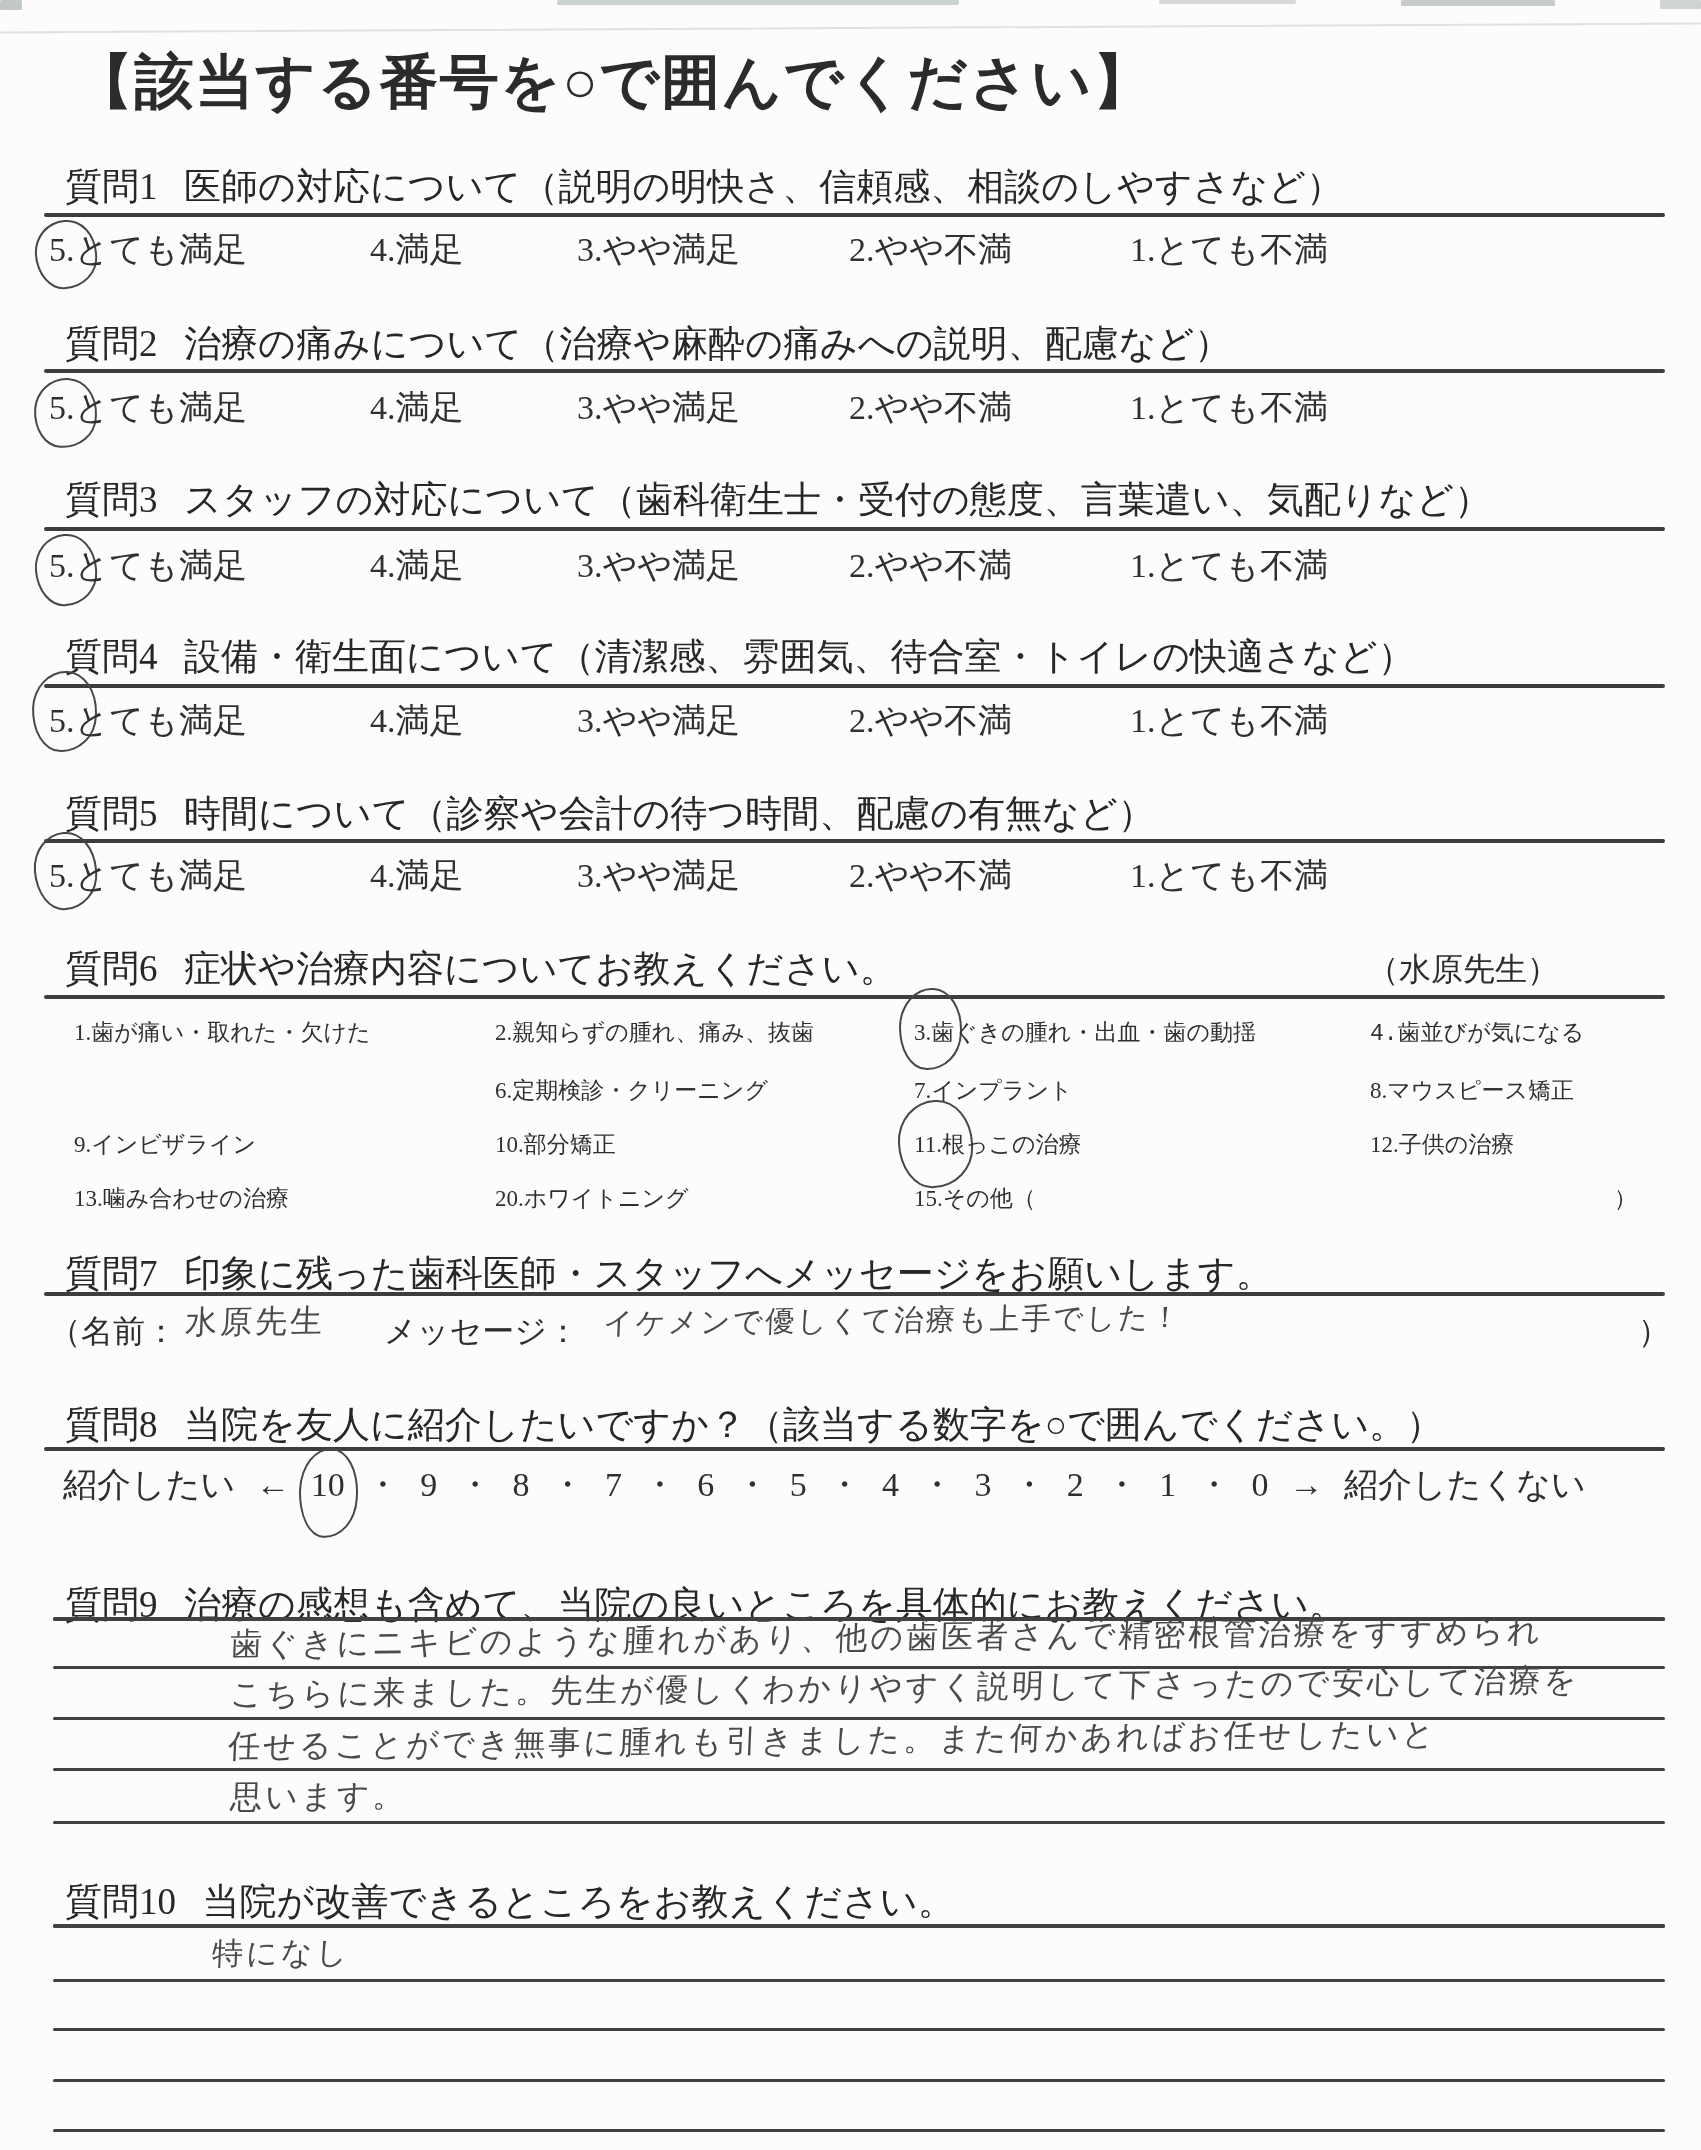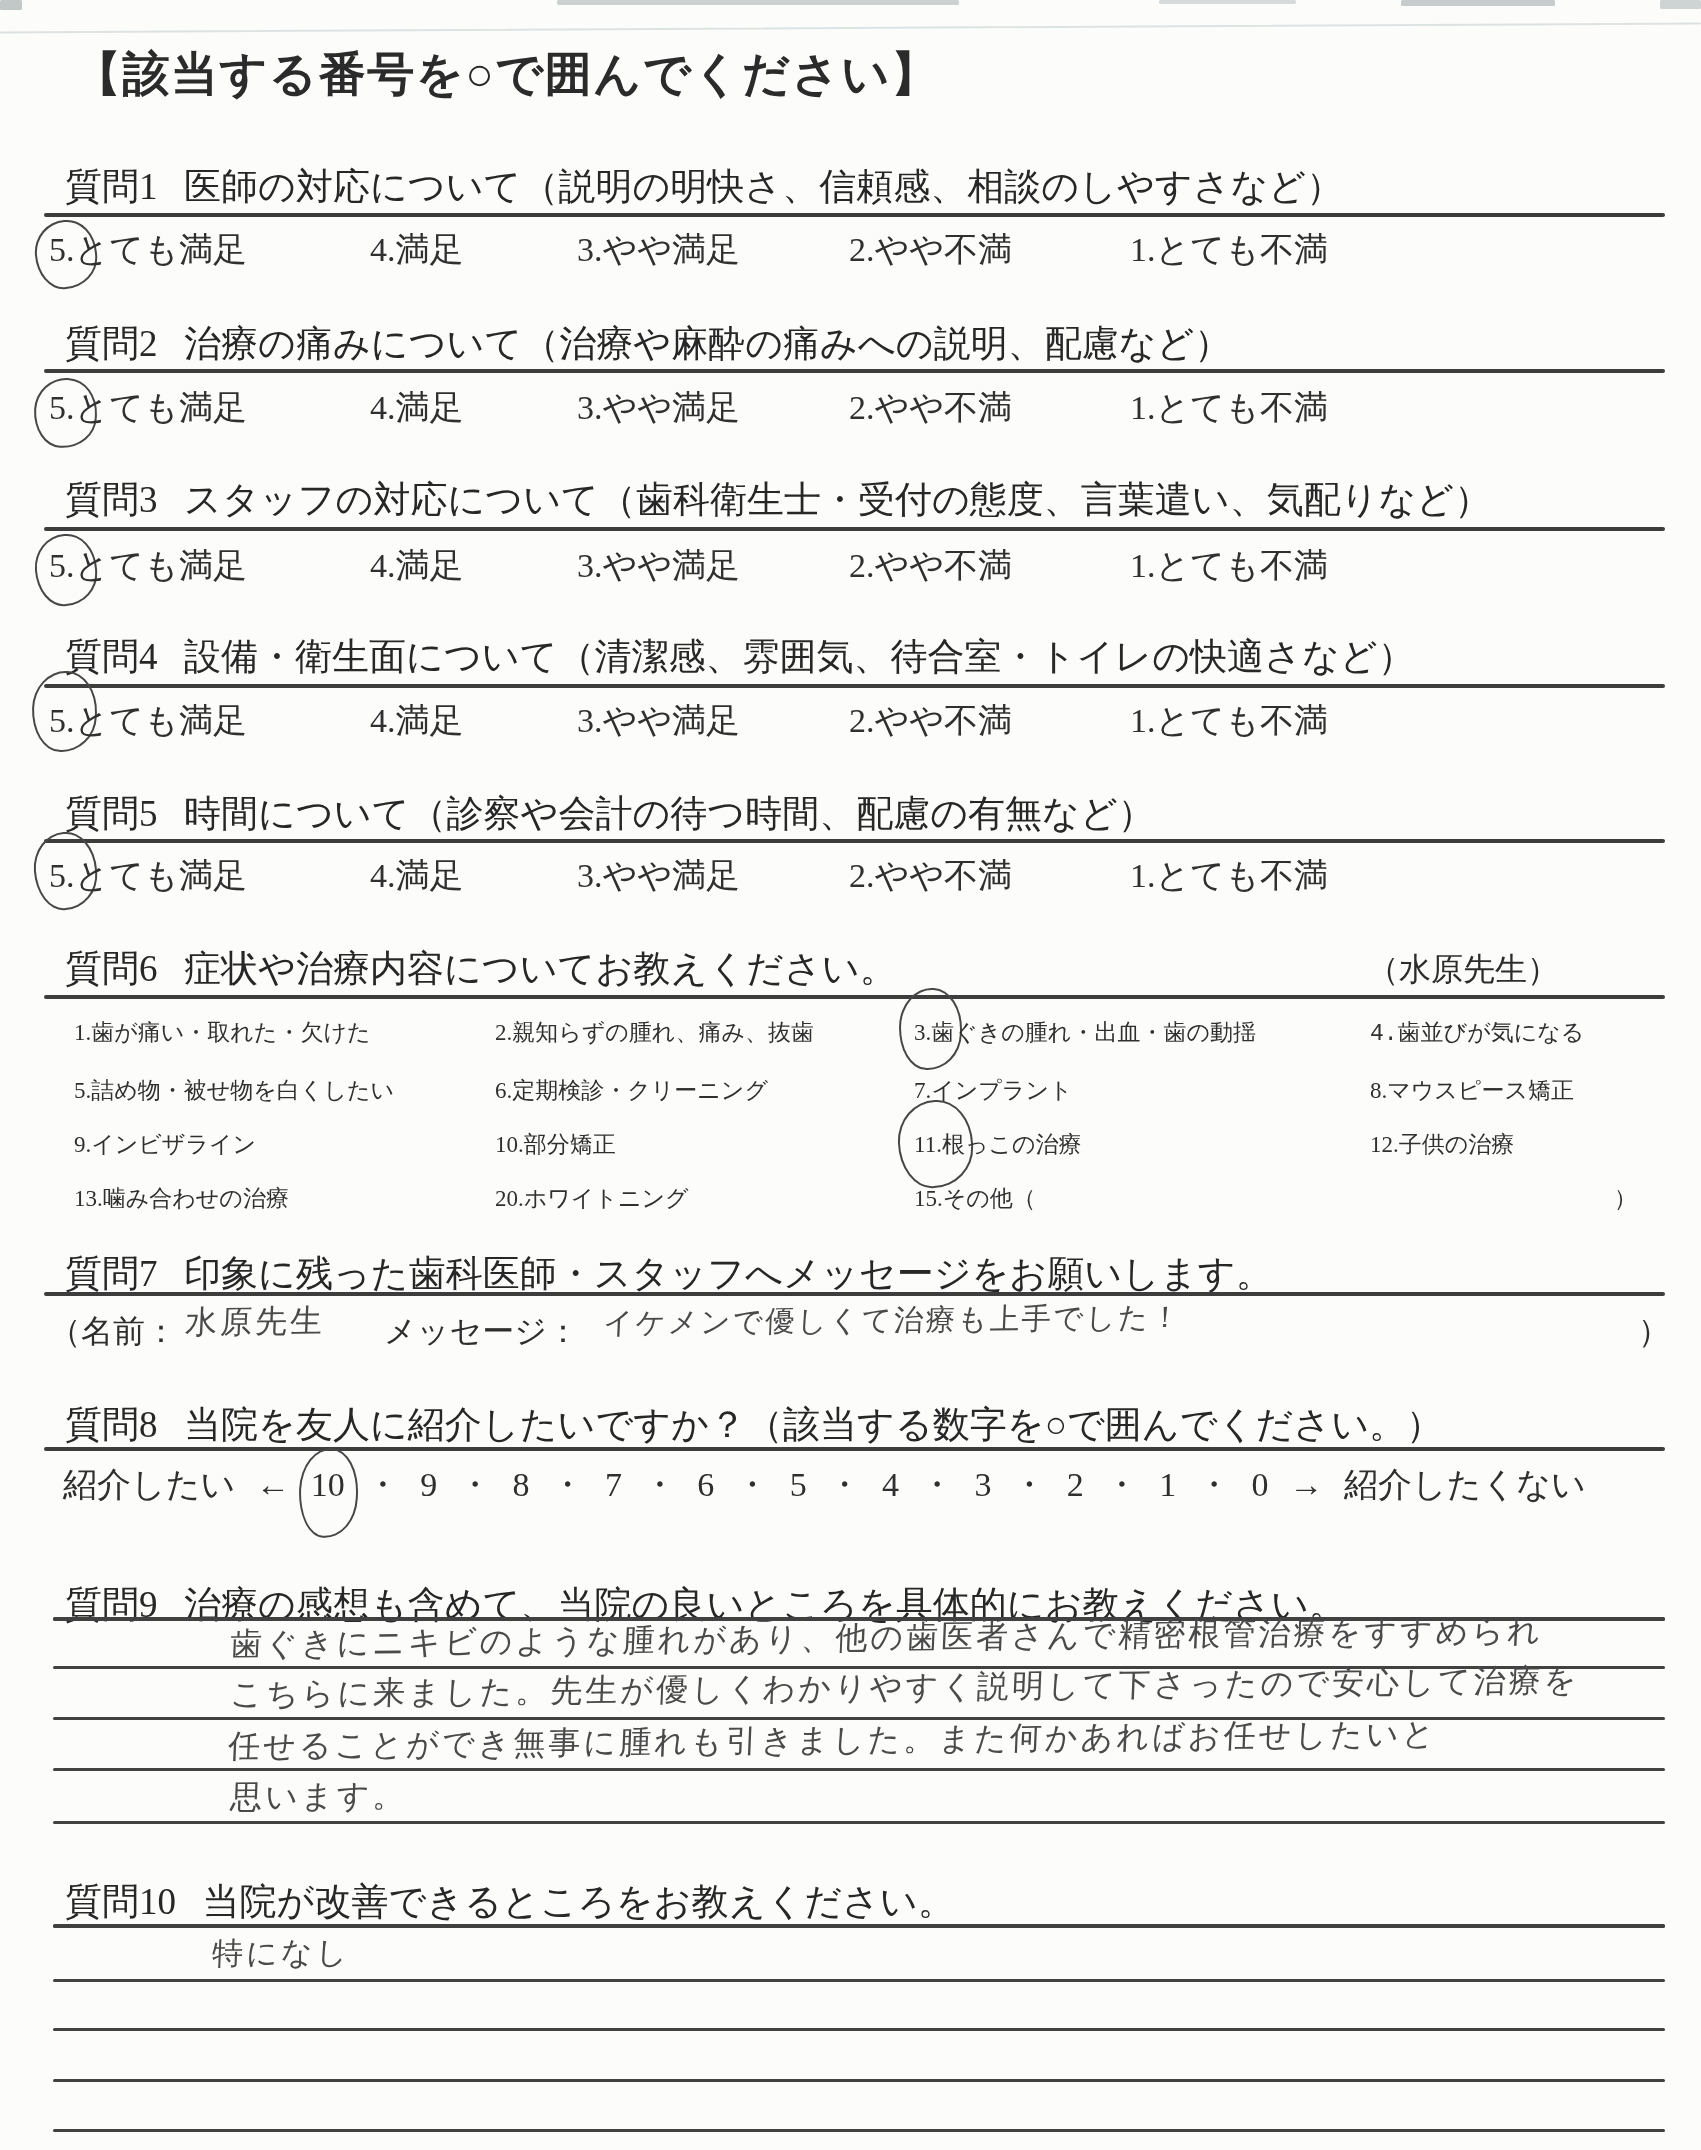--- a/index.html
+++ b/index.html
@@ -5,21 +5,21 @@
   html,body{margin:0;padding:0;background:#e8e8e8;}
   .page{
     position:relative;
     width:1701px;height:2151px;
     background:#fcfcfb;
     font-family:"Liberation Serif","DejaVu Serif",serif;
     color:#2e2e2e;
     overflow:hidden;
   }
   .abs{position:absolute;white-space:nowrap;}
-  .page-title{font-size:47px;font-weight:600;letter-spacing:1.5px;color:#2b2b2b;}
+  .page-title{font-size:59px;font-weight:600;letter-spacing:1.5px;color:#2b2b2b;}
   .qheader{font-size:37px;font-weight:500;color:#272727;}
   .qlabel{margin-right:26.6px;}
   .hrule{position:absolute;left:44px;width:1621px;height:4.4px;background:#3d3d3d;border-radius:2.2px;}
   .ansline{position:absolute;left:53px;width:1612px;height:3px;background:#414141;border-radius:1.5px;}
   .optrow{position:absolute;left:0;width:100%;height:47px;}
   .opt{position:absolute;font-size:34px;color:#303030;}
   .q6item{position:absolute;font-size:23px;color:#303030;}
   .q6note{font-size:32px;color:#2c2c2c;}
   .hand{
     color:#4a4a4a;
@@ -129,21 +129,20 @@
   <div class="hrule" style="top:995px;"></div>
 
   <span class="circle" style="left:899px;top:988px;width:59px;height:78px;transform:rotate(2deg);"></span>
   <span class="circle" style="left:898px;top:1100px;width:71px;height:84px;transform:rotate(-2deg);"></span>
 
   <span class="q6item abs" style="left:74px;top:1017px;">1.歯が痛い・取れた・欠けた</span>
   <span class="q6item abs" style="left:495px;top:1017px;">2.親知らずの腫れ、痛み、抜歯</span>
   <span class="q6item abs" style="left:914px;top:1017px;">3.歯ぐきの腫れ・出血・歯の動揺</span>
   <span class="q6item abs" style="left:1370px;top:1017px;font-family:Liberation Mono, monospace;">4.歯並びが気になる</span>
 
-  <span class="q6item abs" style="left:74px;top:1075px;">5.詰め物・被せ物を白くしたい</span>
   <span class="q6item abs" style="left:495px;top:1075px;">6.定期検診・クリーニング</span>
   <span class="q6item abs" style="left:914px;top:1075px;">7.インプラント</span>
   <span class="q6item abs" style="left:1370px;top:1075px;">8.マウスピース矯正</span>
 
   <span class="q6item abs" style="left:74px;top:1129px;">9.インビザライン</span>
   <span class="q6item abs" style="left:495px;top:1129px;">10.部分矯正</span>
   <span class="q6item abs" style="left:914px;top:1129px;">11.根っこの治療</span>
   <span class="q6item abs" style="left:1370px;top:1129px;">12.子供の治療</span>
 
   <span class="q6item abs" style="left:74px;top:1183px;">13.噛み合わせの治療</span>

